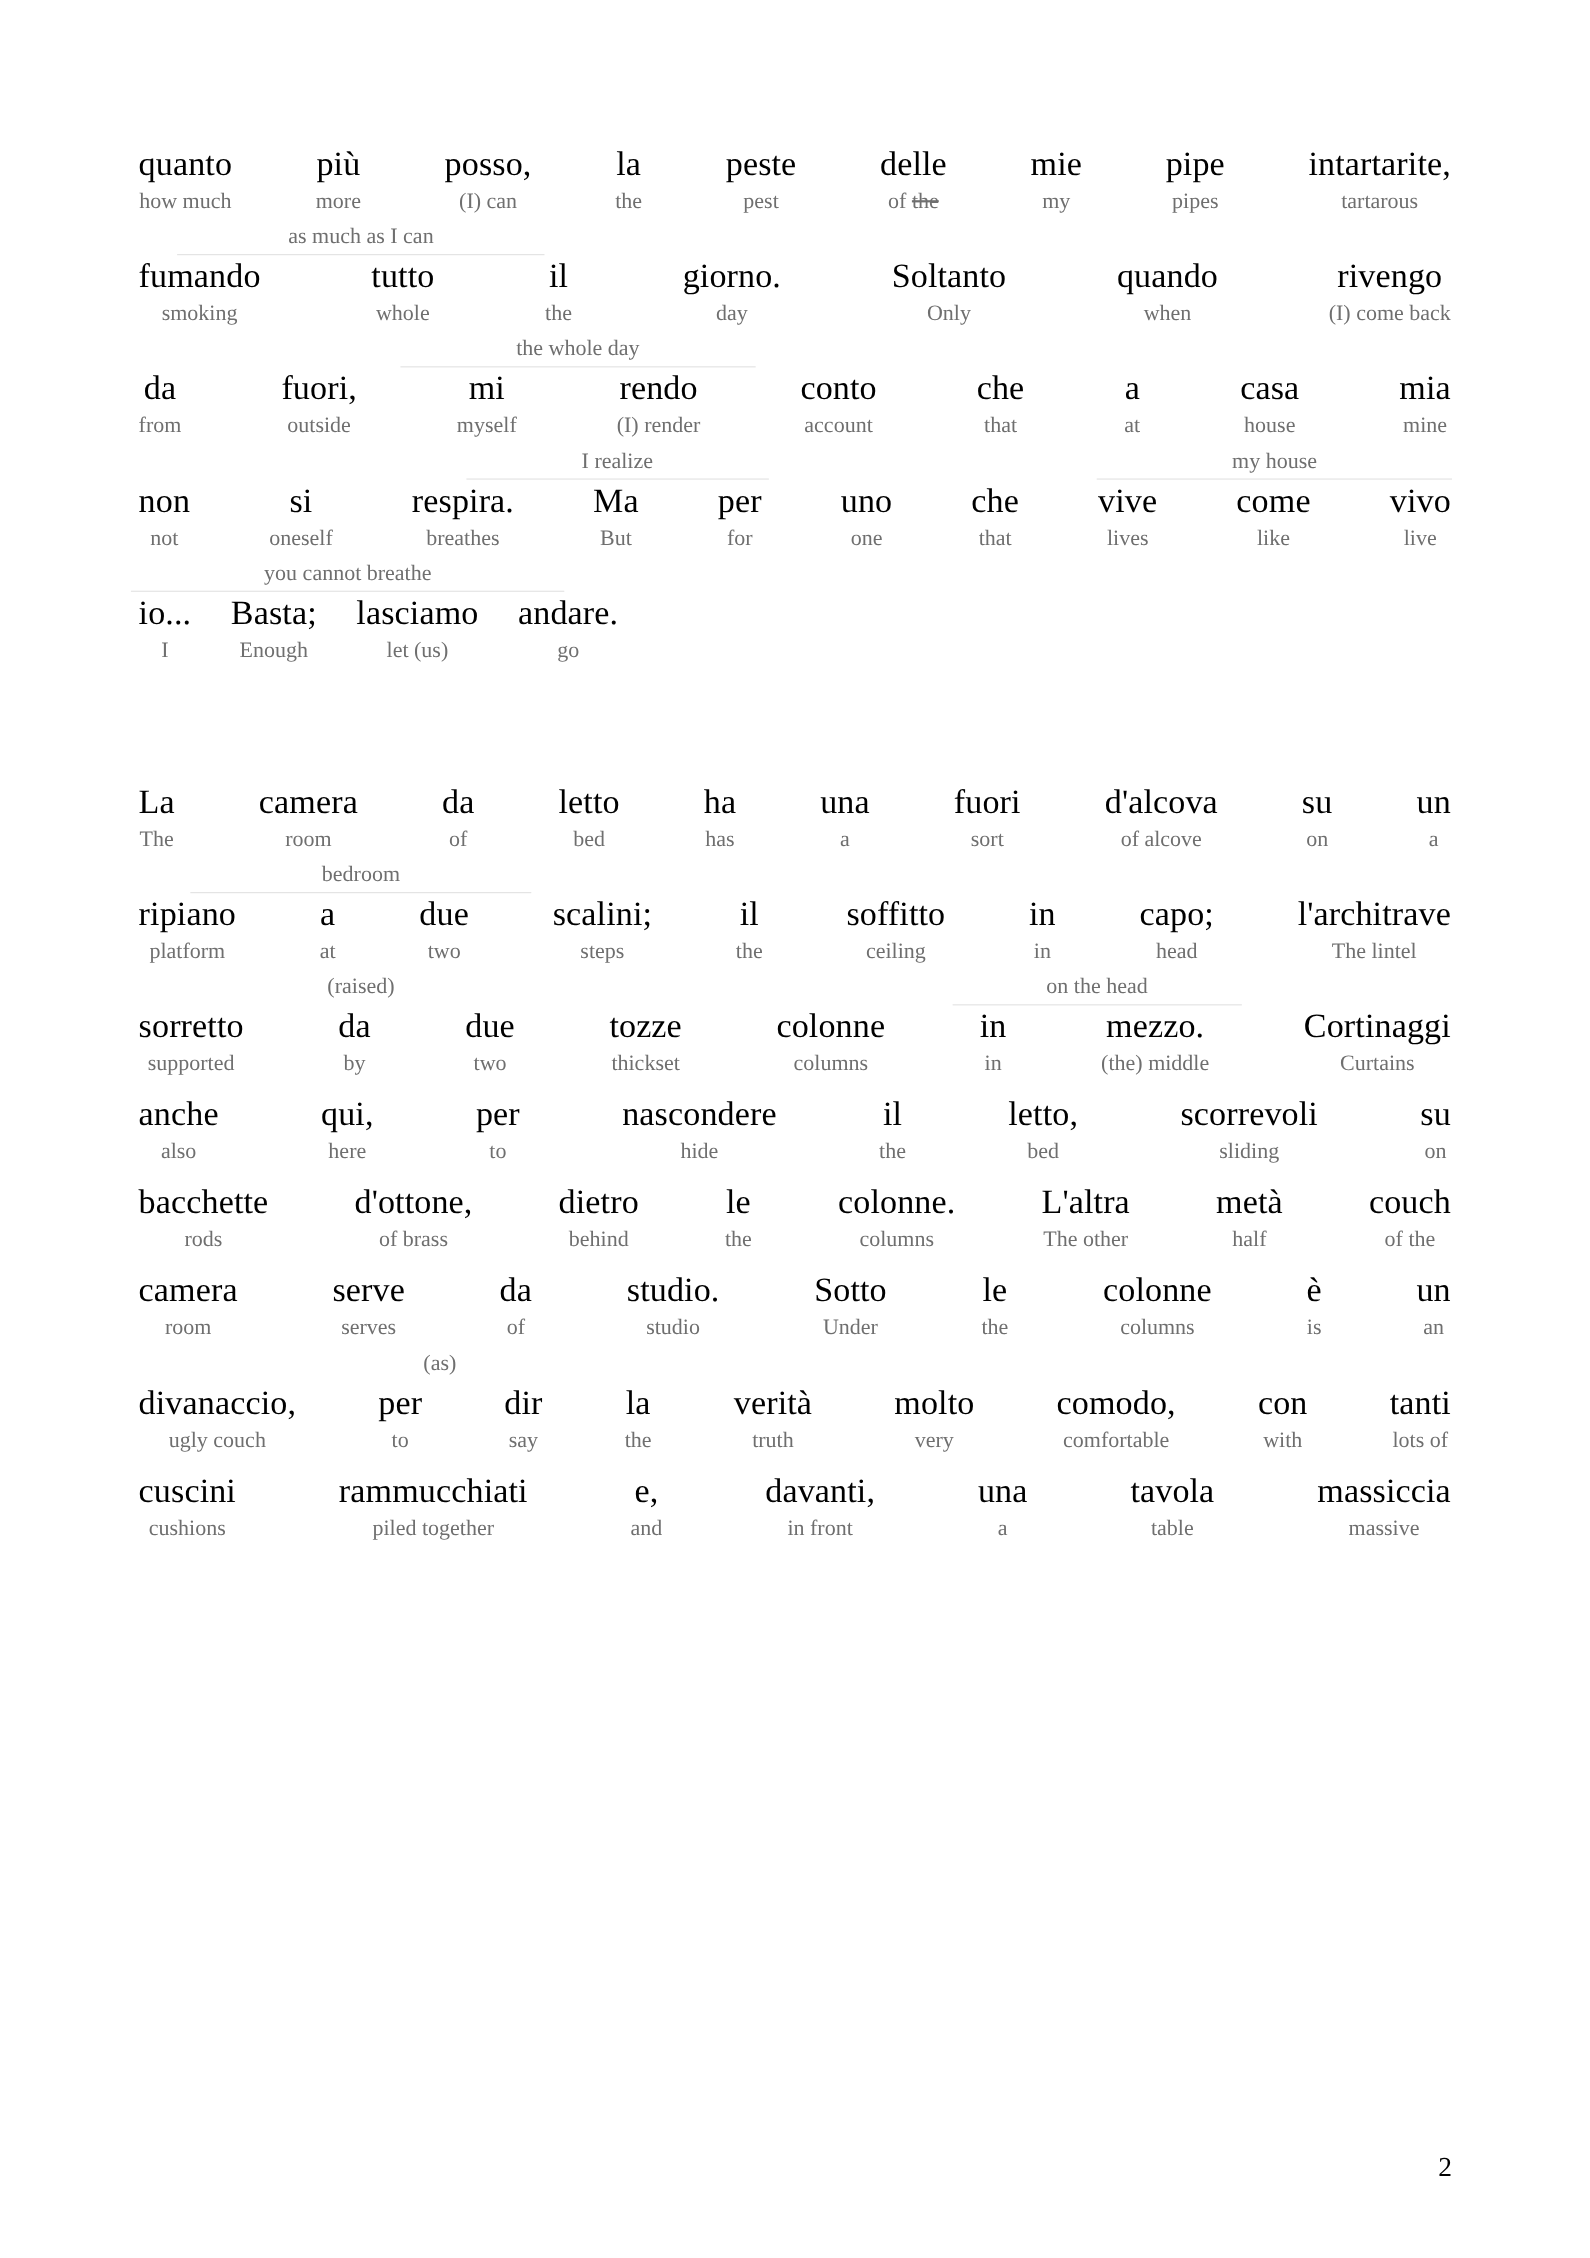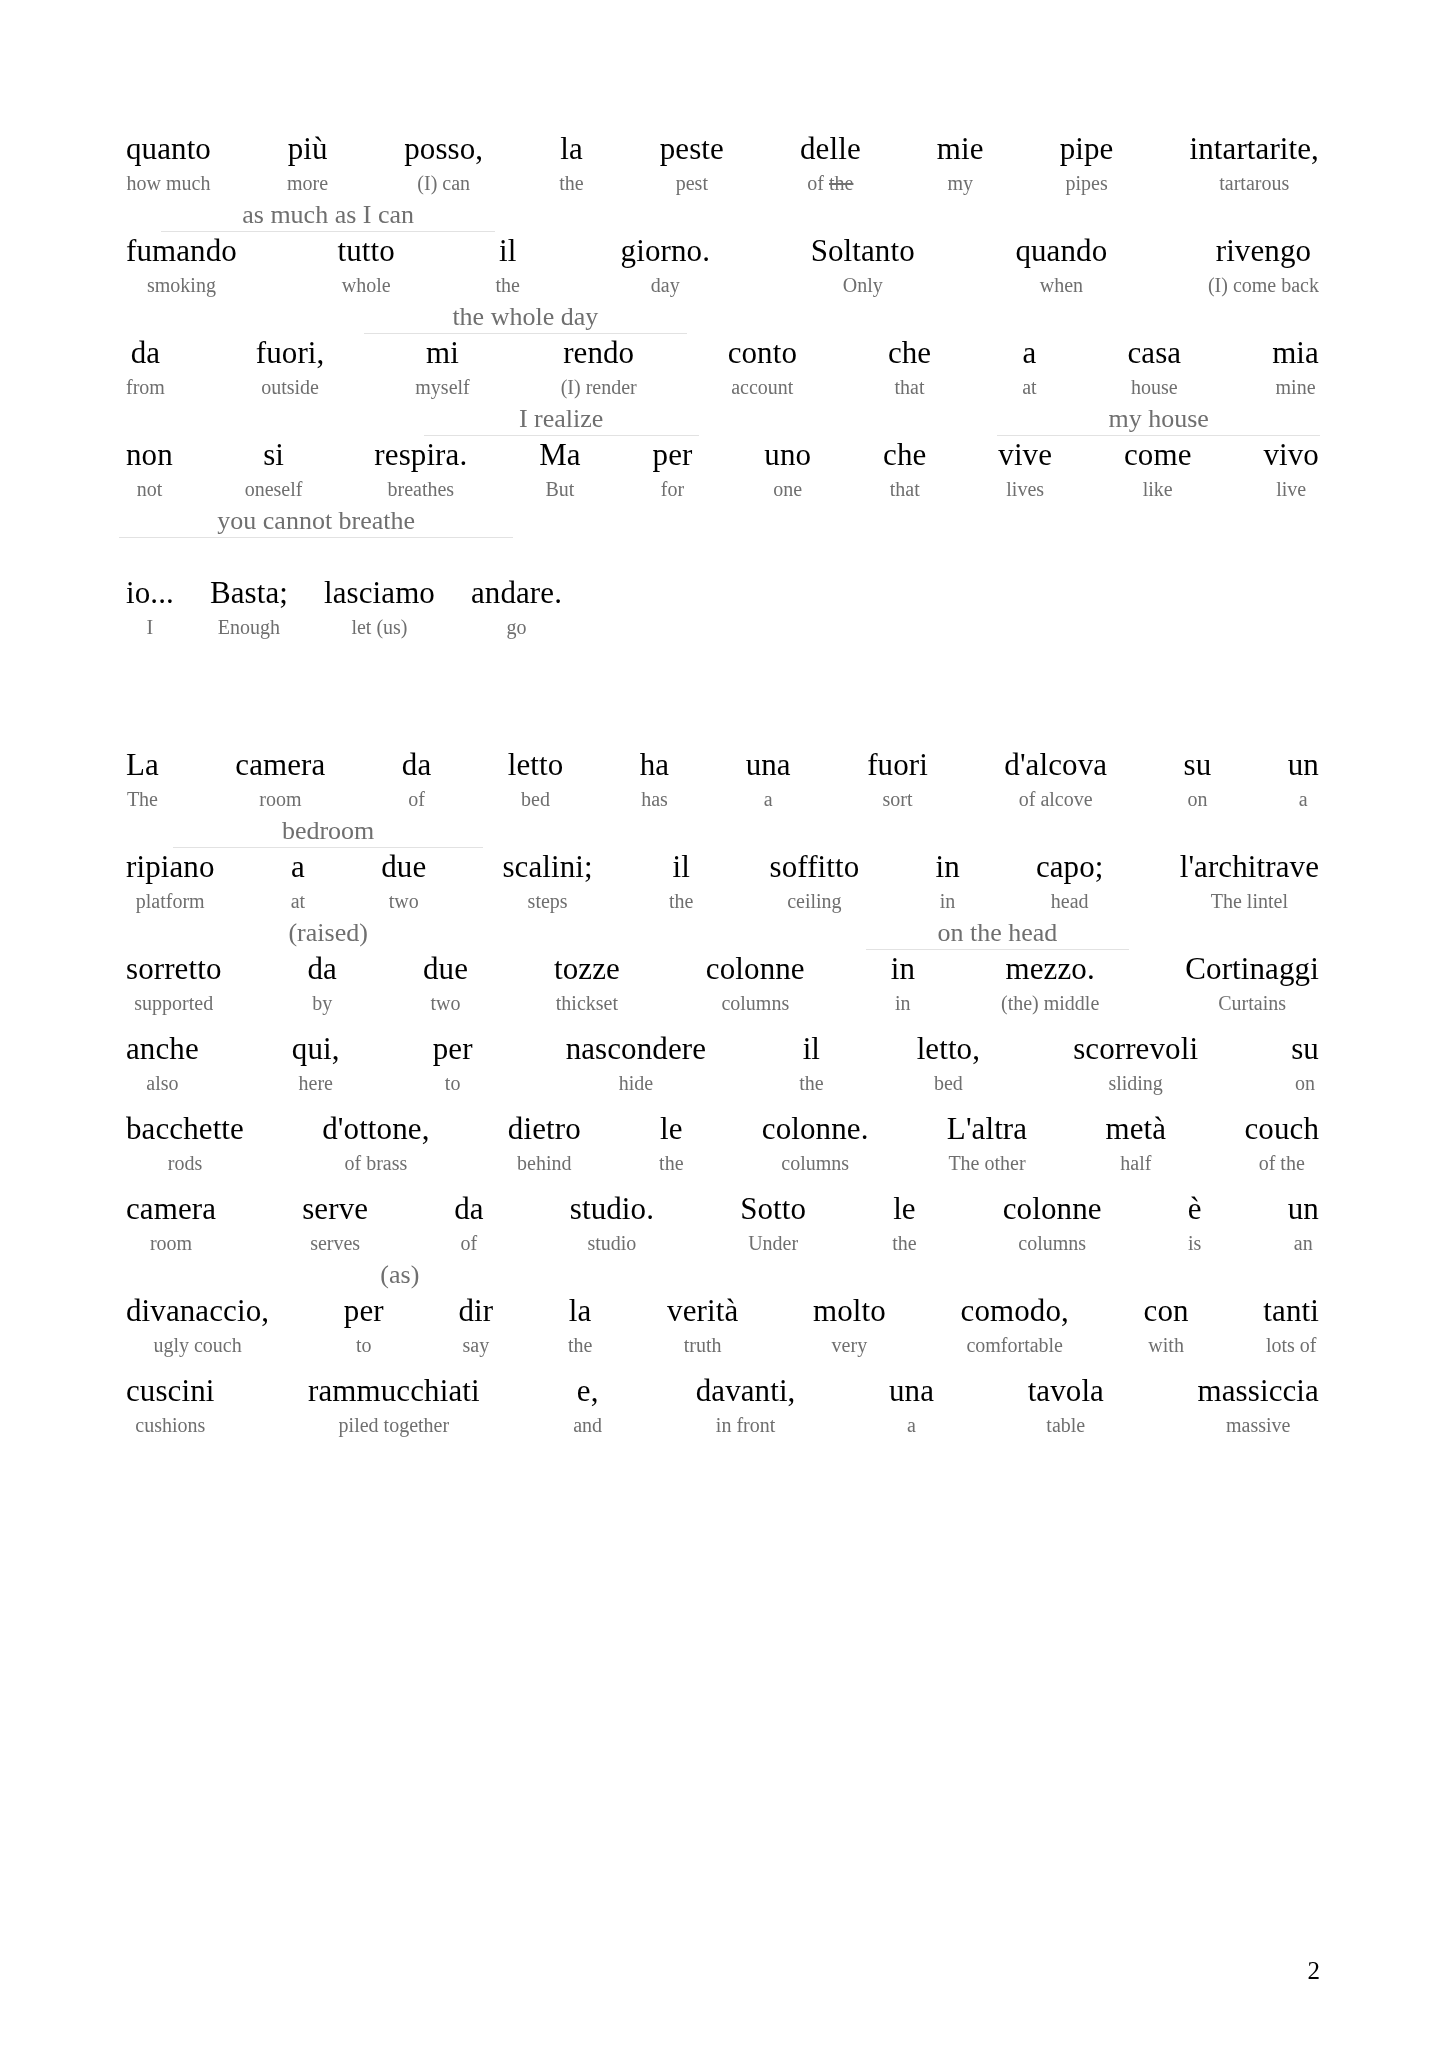--- a/index.html
+++ b/index.html
@@ -77,21 +77,21 @@
     display: flex;
     flex-direction: row;
     width: 100%;
     position: relative;
     height: 30px;
     margin-top: 0px;
   }
   .idiom {
     position: absolute;
     font-family: "Liberation Serif", "DejaVu Serif", serif;
-    font-size: 26px;
+    font-size: 20px;
     line-height: 26px;
     color: #6f6f6f;
     white-space: nowrap;
     text-align: center;
     border-bottom: 1px solid #e2e2e2;
     padding-bottom: 3px;
     box-sizing: border-box;
   }
   .idiom.norule {
     border-bottom: none;
@@ -275,21 +275,21 @@
         </div>
         <div class="gloss-line" style="justify-content: flex-start;">
           <div class="wcol" style="margin-right: 34px;">
             <div class="src">io...</div>
             <div class="gl">I</div>
           </div>
           <div class="wcol" style="margin-right: 34px;">
             <div class="src">Basta;</div>
             <div class="gl">Enough</div>
           </div>
-          <div class="wcol" style="margin-right: 34px; margin-top: 36px;">
+          <div class="wcol" style="margin-right: 34px;">
             <div class="src">lasciamo</div>
             <div class="gl">let (us)</div>
           </div>
           <div class="wcol" style="margin-right: 34px;">
             <div class="src">andare.</div>
             <div class="gl">go</div>
           </div>
         </div>
         <div class="idiom-row" style="height: 8px;"></div>
       </div>

